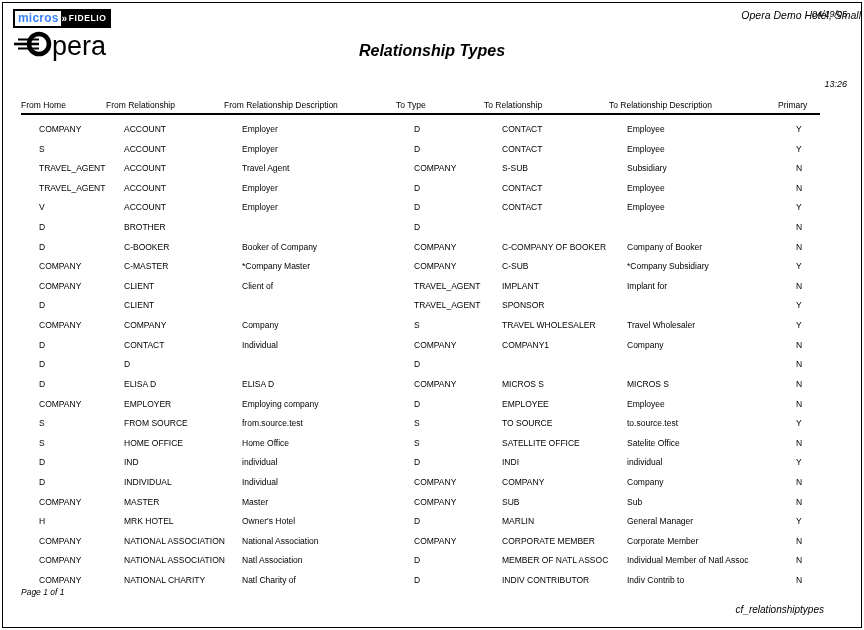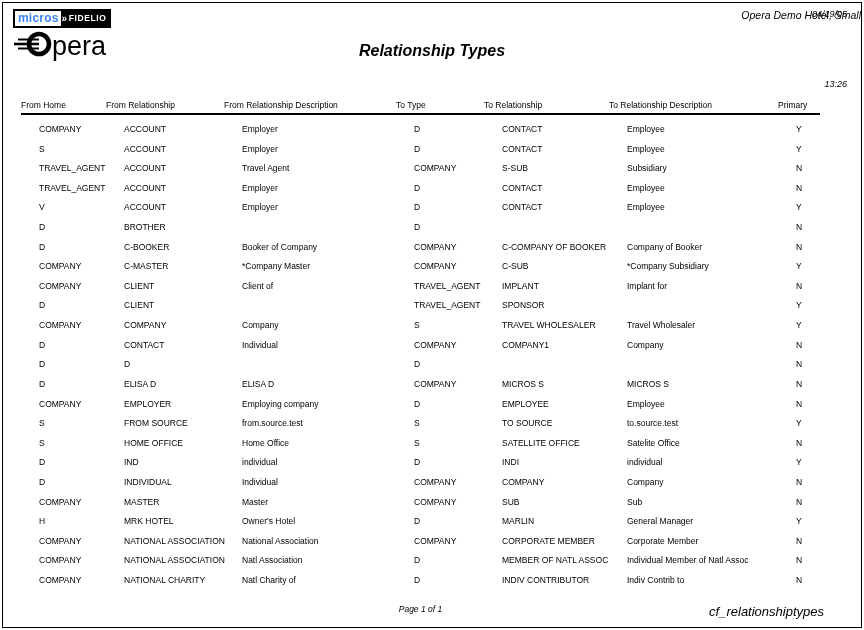--- a/index.html
+++ b/index.html
@@ -56,26 +56,26 @@
     height:2px; background:#000;
   }
   .tbody { position:absolute; left:18px; top:116px; width:799px;margin-left:18px; }
   .tbody .row { height:19.62px; box-sizing:border-box; padding-top:5px; }
   .cell {
     font-size:8.5px; white-space:nowrap; overflow:hidden;
     padding-right:4px;
   }
   
   .page-num {
-    position:absolute; left:18px; top:601px; width:799px;
-    text-align:center; font-size:8.5px; font-style:italic;
+    position:absolute; left:18px; top:584px; width:799px;
+    font-size:8.5px; font-style:italic;
   }
   .report-code {
     position:absolute; top:601px; right:37px;
-    font-size:13px; font-style:italic; text-align:right;
+    font-size:10px; font-style:italic; text-align:right;
   }
 </style>
 </head>
 <body>
 
 <div class="page">
 
   <div class="mf-logo">
     <span class="mf-micros">micros</span>
     <span class="mf-fidelio">

